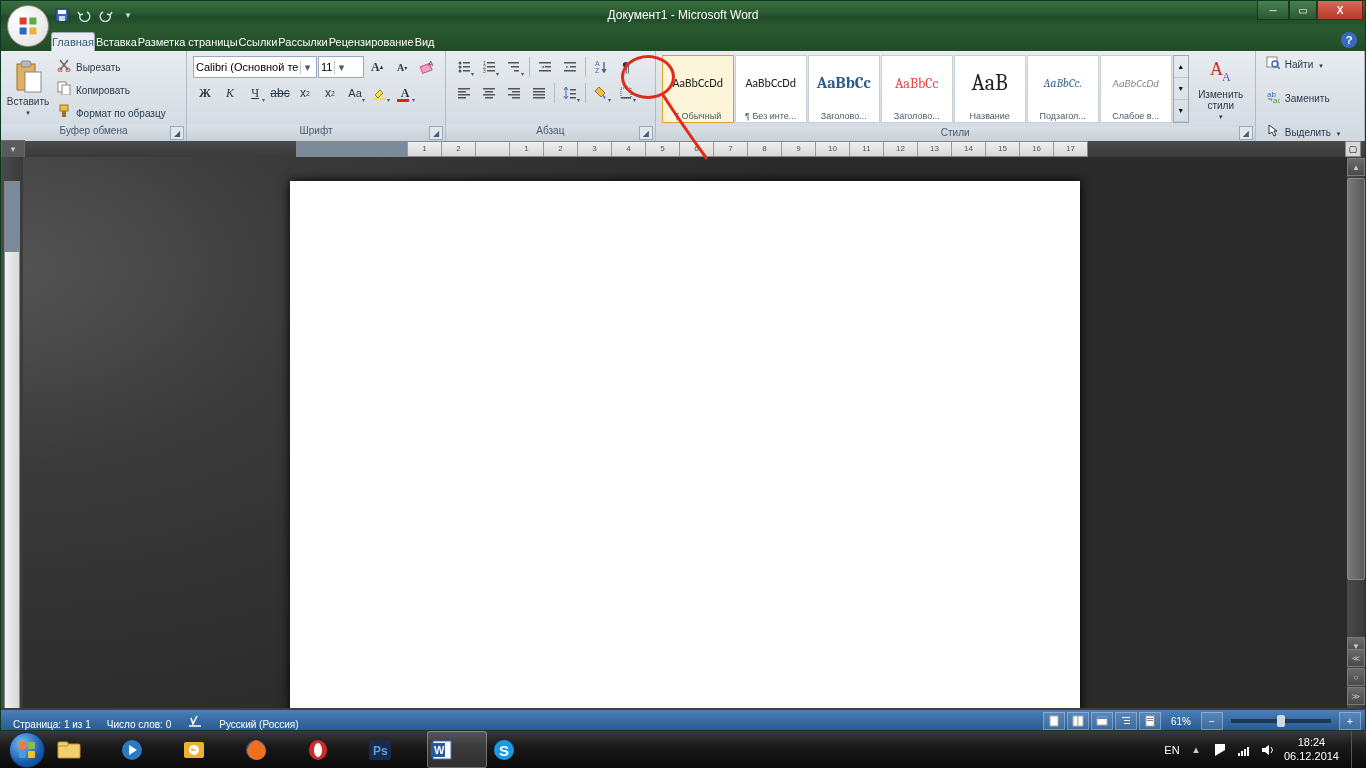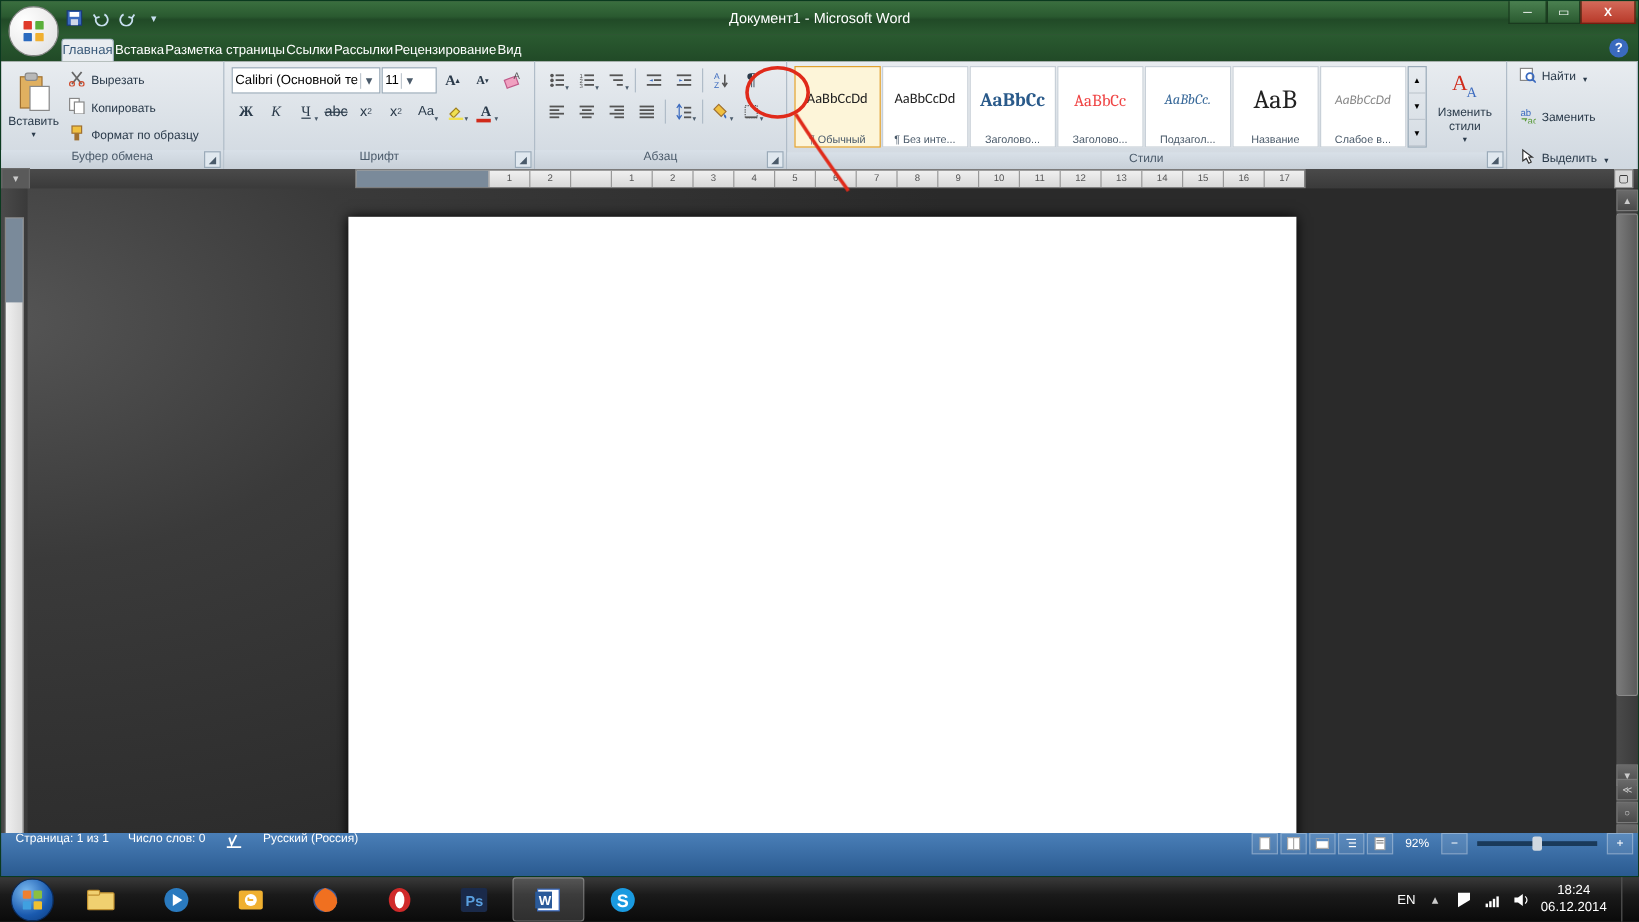--- a/index.html
+++ b/index.html
@@ -53,35 +53,35 @@
 .ruler-strip{position:absolute;left:295px;width:790px;height:14px;background:linear-gradient(#f0f0f0,#d8d8d8);border:1px solid #888;font-size:8px;display:flex;align-items:center;overflow:hidden}
 .doc-body{flex:1;display:flex;overflow:hidden;position:relative;background:radial-gradient(ellipse 800px 500px at 0% 20%,#555 0%,#3a3a3a 40%,#2a2a2a 100%)}
 .ruler-v{width:22px;background:linear-gradient(90deg,#4a4a4a,#3a3a3a);position:relative}
 .ruler-v-strip{position:absolute;top:24px;left:3px;width:14px;height:560px;background:linear-gradient(90deg,#f0f0f0,#d8d8d8);border:1px solid #888}
 .page-container{flex:1;overflow:auto;display:flex;justify-content:center;padding-top:24px}
 .page{width:790px;height:560px;background:#fff;box-shadow:0 0 10px #000}
 .scroll-v{width:18px;background:linear-gradient(90deg,#4a4a4a,#3a3a3a);position:relative}
 .scroll-btn{width:16px;height:16px;background:linear-gradient(#6a6a6a,#4a4a4a);border:1px solid #7a7a7a;margin:1px auto;display:flex;align-items:center;justify-content:center;font-size:8px;color:#ccc;cursor:pointer}
 .scroll-thumb{width:16px;background:linear-gradient(90deg,#7a7a7a,#5a5a5a);border:1px solid #8a8a8a;margin:0 auto;border-radius:2px}
 
-.statusbar{position:absolute;bottom:0;left:0;right:0;height:36px;background:linear-gradient(#4a7fb8,#2a5a90);display:flex;align-items:flex-start;color:#fff;font-size:10px;padding:0 4px}
+.statusbar{position:absolute;bottom:0;left:0;right:0;height:20px;background:linear-gradient(#4a7fb8,#2a5a90);display:flex;align-items:flex-end;color:#fff;font-size:10px;padding:0 4px}
 .status-item{padding:0 8px;cursor:pointer}
 .status-right{margin-left:auto;display:flex;align-items:center;gap:2px}
 .view-btn{width:20px;height:16px;background:rgba(255,255,255,.1);border:1px solid rgba(255,255,255,.3);cursor:pointer;display:flex;align-items:center;justify-content:center}
 .zoom-slider{width:100px;height:4px;background:#1a3a5a;position:relative;margin:0 6px}
 .zoom-thumb{width:8px;height:12px;background:#d0d8e0;position:absolute;left:46px;top:-4px;border-radius:2px}
 
 .annot{position:absolute;pointer-events:none;z-index:20}
 .annot-circle{position:absolute;left:620px;top:54px;width:48px;height:38px;border:3px solid #e02a1a;border-radius:50%}
 .annot-line{position:absolute;left:660px;top:92px;width:50px;height:70px}
 
 .taskbar{position:absolute;bottom:0;left:0;width:1366px;height:37px;background:linear-gradient(#3a3a3a,#1a1a1a 40%,#0a0a0a);display:flex;align-items:center;z-index:30}
 .start-btn{width:54px;height:37px;display:flex;align-items:center;justify-content:center;cursor:pointer}
 .start-orb{width:34px;height:34px;border-radius:50%;background:radial-gradient(circle at 35% 30%,#7abaf0,#1a5aaf 60%,#0a3a7a);border:1px solid #0a2a5a;display:flex;align-items:center;justify-content:center}
-.task-item{width:58px;height:35px;margin:0 1px;border:1px solid transparent;border-radius:3px;display:flex;align-items:center;justify-content:center;cursor:pointer}
+.task-item{width:58px;height:35px;margin:0 1px;border:1px solid transparent;border-radius:3px;display:flex;align-items:center;justify-content:flex-start;cursor:pointer}
 .task-item.active{background:rgba(255,255,255,.15);border-color:rgba(255,255,255,.3)}
 .tray{margin-left:auto;display:flex;align-items:center;color:#fff;font-size:11px;padding-right:6px;gap:8px}
 .tray-icon{width:16px;height:16px;cursor:pointer;display:flex;align-items:center;justify-content:center}
 .clock{text-align:center;line-height:1.2;font-size:11px}
 
 .win-frame{height:731px}
 .ruler-tick{display:inline-block;width:37px;text-align:center;color:#555;border-left:1px solid #999;height:100%;line-height:14px}
 </style>
 </head>
 <body>
@@ -378,26 +378,26 @@
             </div>
             <div class="style-item">
               <div class="style-preview" style="font-family:Cambria;font-size:16px;color:#2a5a8a;font-weight:bold">AaBbCc</div>
               <div class="style-name">Заголово...</div>
             </div>
             <div class="style-item">
               <div class="style-preview" style="font-family:Cambria;font-size:14px;color:#ef4444;font-weight:normal">AaBbCc</div>
               <div class="style-name">Заголово...</div>
             </div>
             <div class="style-item">
+              <div class="style-preview" style="font-family:Cambria;font-size:22px;color:#222">AaB</div>
+              <div class="style-name">Название</div>
+            </div>
+            <div class="style-item">
               <div class="style-preview" style="font-family:Cambria;font-size:12px;color:#3a6a9a;font-style:italic">AaBbCc.</div>
               <div class="style-name">Подзагол...</div>
-            </div>
-            <div class="style-item">
-              <div class="style-preview" style="font-family:Cambria;font-size:22px;color:#222">AaB</div>
-              <div class="style-name">Название</div>
             </div>
             <div class="style-item">
               <div class="style-preview" style="font-family:Calibri;font-size:11px;color:#888;font-style:italic">AaBbCcDd</div>
               <div class="style-name">Слабое в...</div>
             </div>
             <div class="gallery-more">
               <div>▴</div>
               <div>▾</div>
               <div>▾</div>
             </div>
@@ -537,21 +537,21 @@
             <rect x="4" y="8" width="6" height="1" fill="#fff"></rect>
           </svg>
         </div>
       <div class="view-btn">
           <svg width="12" height="12">
             <rect x="2" y="1" width="8" height="10" fill="#fff" stroke="#aaa"></rect>
             <rect x="3" y="3" width="6" height="1" fill="#888"></rect>
             <rect x="3" y="5" width="6" height="1" fill="#888"></rect>
           </svg>
         </div>
-      <div class="status-item">92%</div>
+      <div class="status-item">61%</div>
       <div class="view-btn">−</div>
       <div class="zoom-slider">
           <div class="zoom-thumb"></div>
         </div>
       <div class="view-btn">+</div>
     </div>
   </div>
 
   <div class="annot annot-circle"></div>
   <svg class="annot annot-line">

